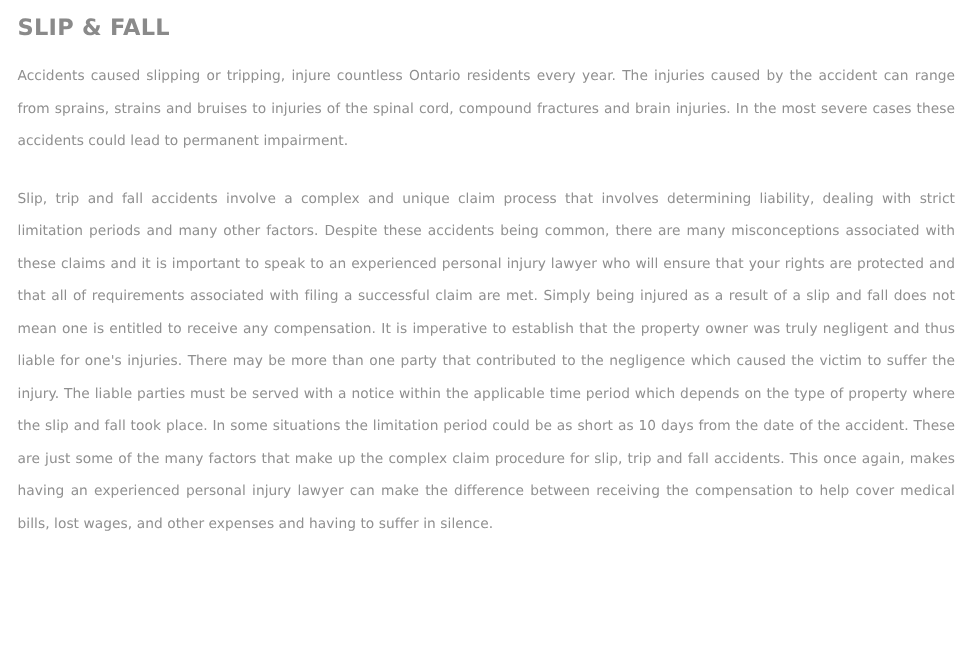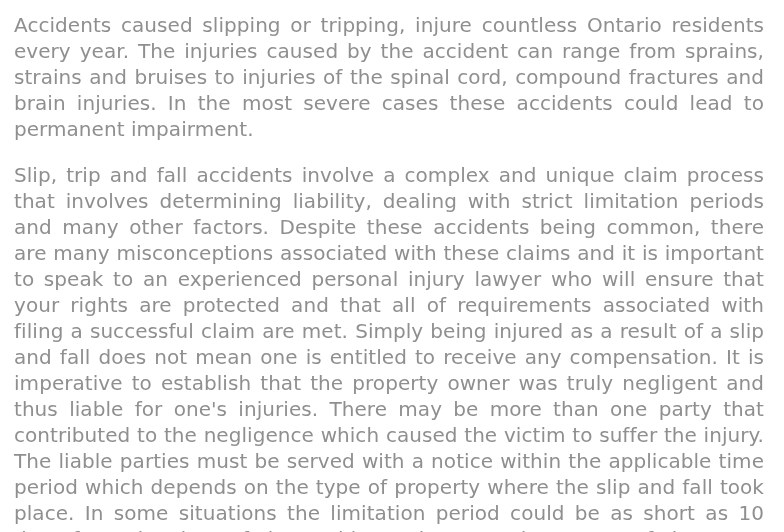--- a/index.html
+++ b/index.html
@@ -23,33 +23,34 @@
   .doc-title {
     font-family: "DejaVu Sans", sans-serif;
     font-size: 18px;
     font-weight: bold;
     color: #8a8a8a;
     letter-spacing: 0.2px;
     margin: 0 0 14px 0;
     line-height: 1.2;
   }
   .doc-paragraph {
-    font-size: 20px;
+    font-size: 11px;
     line-height: 26px;
     color: #8f8f8f;
     text-align: justify;
     margin: 0 0 16px 0;
     letter-spacing: 0.05px;
   }
   .doc-paragraph.first {
     margin-bottom: 20px;
   }
   .doc-paragraph:last-child {
     margin-bottom: 0;
   }
 </style>
 </head>
 <body>
 
 <div class="page">
+  <h1 class="doc-title">SLIP &amp; FALL</h1>
   <p class="doc-paragraph first">Accidents caused slipping or tripping, injure countless Ontario residents every year. The injuries caused by the accident can range from sprains, strains and bruises to injuries of the spinal cord, compound fractures and brain injuries. In the most severe cases these accidents could lead to permanent impairment.</p>
   <p class="doc-paragraph">Slip, trip and fall accidents involve a complex and unique claim process that involves determining liability, dealing with strict limitation periods and many other factors. Despite these accidents being common, there are many misconceptions associated with these claims and it is important to speak to an experienced personal injury lawyer who will ensure that your rights are protected and that all of requirements associated with filing a successful claim are met. Simply being injured as a result of a slip and fall does not mean one is entitled to receive any compensation. It is imperative to establish that the property owner was truly negligent and thus liable for one's injuries. There may be more than one party that contributed to the negligence which caused the victim to suffer the injury. The liable parties must be served with a notice within the applicable time period which depends on the type of property where the slip and fall took place. In some situations the limitation period could be as short as 10 days from the date of the accident. These are just some of the many factors that make up the complex claim procedure for slip, trip and fall accidents. This once again, makes having an experienced personal injury lawyer can make the difference between receiving the compensation to help cover medical bills, lost wages, and other expenses and having to suffer in silence.</p>
 </div>
 
 </body></html>

